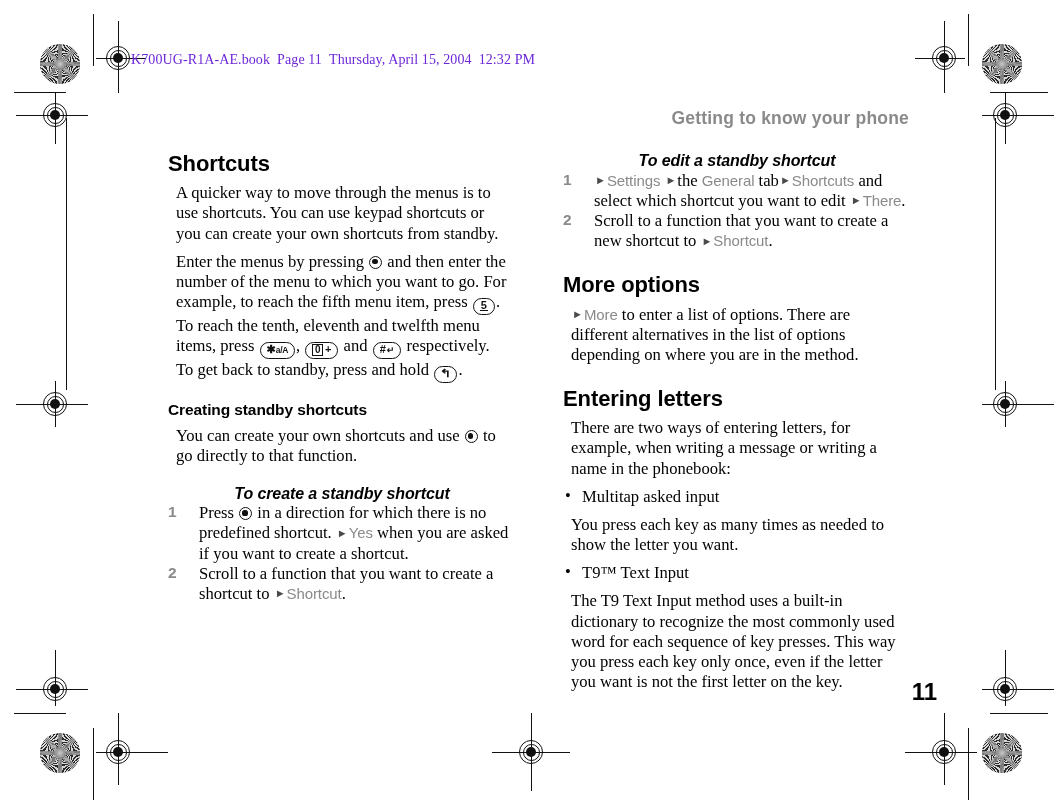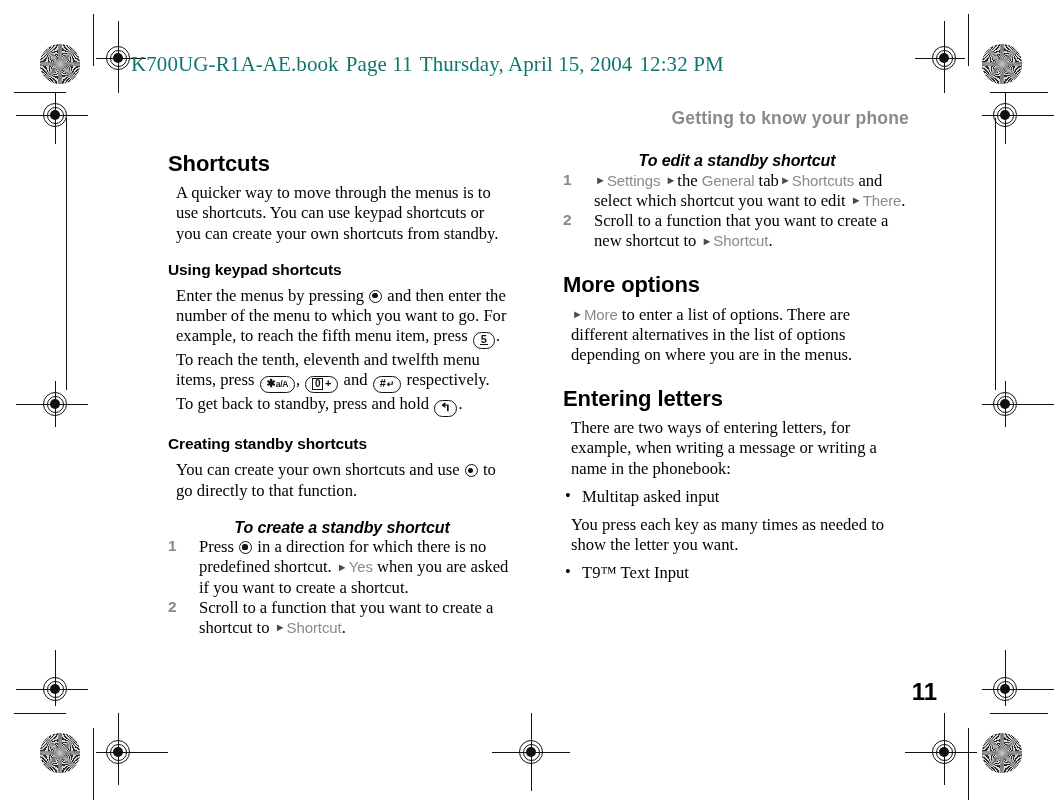--- a/index.html
+++ b/index.html
@@ -97,24 +97,24 @@
   }
   .rule.h { height: 1px; }
   .rule.v { width: 1px; }
 
   
   .file-banner {
     position: absolute;
     left: 131px;
     top: 52px;
     font-family: "Liberation Serif", serif;
-    font-size: 21px;
+    font-size: 14px;
     letter-spacing: .1px;
     white-space: nowrap;
-    color: #0f766e;
+    color: #6d28d9;
   }
   .file-banner .sp { display: inline-block; width: 7px; }
 
   
   .running-head {
     position: absolute;
     right: 153px;
     top: 108px;
     font-family: "Liberation Sans", sans-serif;
     font-weight: bold;
@@ -442,21 +442,20 @@
     <span>K700UG-R1A-AE.book</span><span class="sp"></span><span>Page 11</span><span class="sp"></span><span>Thursday, April 15, 2004</span><span class="sp"></span><span>12:32 PM</span>
   </div>
 
   <div class="running-head">Getting to know your phone</div>
 
   <div class="col left">
 
     <h1 class="sec">Shortcuts</h1>
     <p class="body">A quicker way to move through the menus is to use shortcuts. You can use keypad shortcuts or you can create your own shortcuts from standby.</p>
 
-    <h2 class="sub">Using keypad shortcuts</h2>
     <p class="body"><span>Enter the menus by pressing</span>
       <span class="joystick"></span>
       <span>and then enter the number of the menu to which you want to go. For example, to reach the fifth menu item, press</span>
       <span class="keycap"><span class="under">5</span></span><span>. To reach the tenth, eleventh and twelfth menu items, press</span>
       <span class="keycap"><span>✱</span><span class="tiny">a/A</span></span><span>,</span>
       <span class="keycap"><span class="digitbox">0</span><span class="plus">+</span></span>
       <span>and</span>
       <span class="keycap"><span>#</span><span class="hashret">↵</span></span>
       <span>respectively. To get back to standby, press and hold</span>
       <span class="keycap"><span class="backkey-arrow">↰</span></span><span>.</span></p>
@@ -495,32 +494,33 @@
         <span class="arrow">►</span><span class="menu">There</span><span>.</span>
       </li>
       <li>
         <span class="num">2</span><span>Scroll to a function that you want to create a new shortcut to</span>
         <span class="arrow">►</span><span class="menu">Shortcut</span><span>.</span>
       </li>
     </ol>
 
     <h1 class="sec spaced">More options</h1>
     <p class="body"><span class="arrow">►</span><span class="menu">More</span>
-      <span>to enter a list of options. There are different alternatives in the list of options depending on where you are in the menus.</span></p>
+      <span>to enter a list of options. There are different alternatives in the list of options depending on where you are in the method.</span></p>
 
     <h1 class="sec spaced">Entering letters</h1>
     <p class="body">There are two ways of entering letters, for example, when writing a message or writing a name in the phonebook:</p>
     <ul class="bullets">
       <li>
         <span class="bul">•</span><span>Multitap asked input</span>
       </li>
     </ul>
     <p class="body">You press each key as many times as needed to show the letter you want.</p>
     <ul class="bullets">
       <li>
         <span class="bul">•</span><span>T9™ Text Input</span>
       </li>
     </ul>
+    <p class="body">The T9 Text Input method uses a built-in dictionary to recognize the most commonly used word for each sequence of key presses. This way you press each key only once, even if the letter you want is not the first letter on the key.</p>
   </div>
 
   <div class="folio">11</div>
 
 </div>
 
 </body></html>

